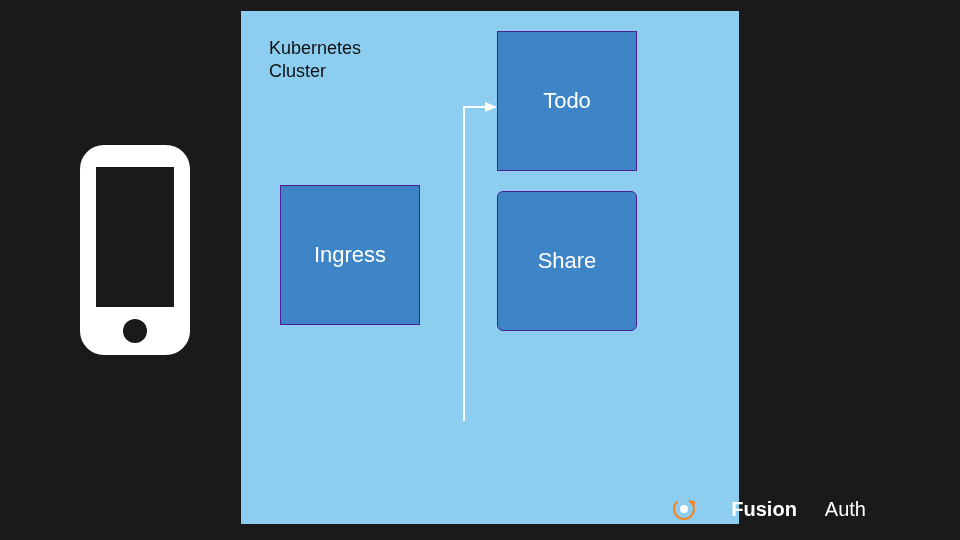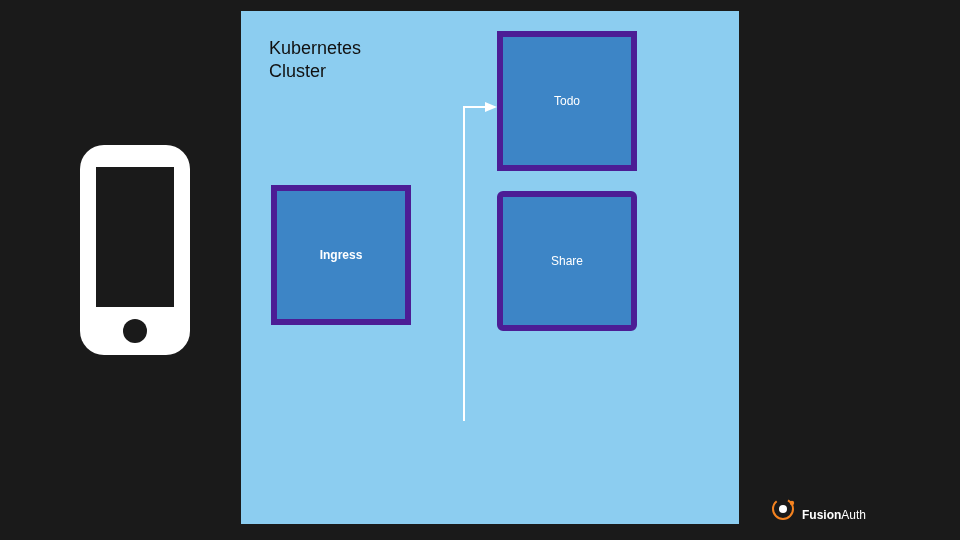--- a/index.html
+++ b/index.html
@@ -20,46 +20,47 @@
     position: absolute;
     left: 28px; top: 26px;
     font-size: 18px; color: #111;
     line-height: 1.25;
     white-space: pre-line;
   }
 
   .box {
     position: absolute;
     background: #3d85c6;
-    border: 6px solid #4c1d95;
+    border: 1px solid #4c1d95;
     color: #fff;
     display: flex;
     align-items: center;
     justify-content: center;
-    font-size: 12px;
+    font-size: 22px;
   }
-  .ingress  { left: 30px;  top: 174px; width: 140px; height: 140px; font-weight: bold; }
+  .ingress  { left: 39px;  top: 174px; width: 140px; height: 140px; }
   .todo     { left: 256px; top: 20px;  width: 140px; height: 140px; }
   .share    { left: 256px; top: 180px; width: 140px; height: 140px; border-radius: 6px; }
   .reminder { left: 256px; top: 340px; width: 140px; height: 140px; }
 
   .arrow {
     position: absolute;
     left: 198px; top: 84px;
     width: 60px; height: 340px;
     pointer-events: none;
   }
 
   .brand {
     position: absolute;
     right: 22px; bottom: 18px;
-    display: flex; align-items: flex-end;
+    display: flex; align-items: center;
     color: #fff;
     font-weight: bold;
-    font-size: 12px;
+    font-size: 20px;
+    gap: 28px;
   }
   .brand .logo { width: 26px; height: 26px; margin-right: 6px; }
   .brand .auth { font-weight: normal; }
 </style>
 </head>
 <body>
 
 <div class="stage">
 
   <div class="phone">

